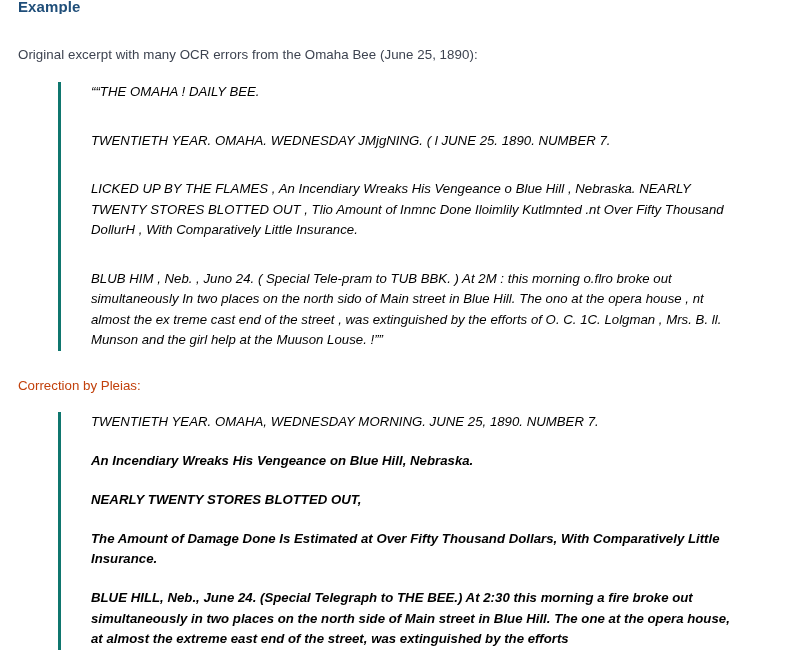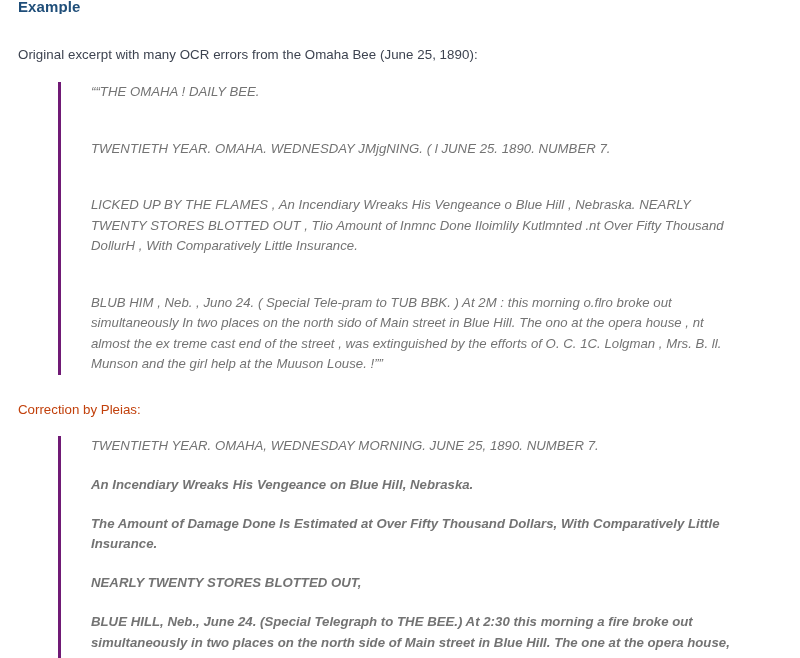--- a/index.html
+++ b/index.html
@@ -34,33 +34,33 @@
   }
   .intro-line {
     font-size: 13.3px;
     color: #3d4350;
     margin-top: 32px;
     line-height: 18px;
     letter-spacing: 0.05px;
   }
   .quote-block {
     margin-top: 18px;
-    border-left: 3px solid #701a75;
+    border-left: 3px solid #0f766e;
     padding: 0 0 0 30px;
-    color: #737373;
+    color: #000000;
   }
   .quote-block p {
     margin: 0 0 0 0;
     font-style: italic;
     font-size: 13.2px;
     line-height: 20.5px;
     letter-spacing: 0.02px;
   }
   .quote-block p + p {
-    margin-top: 36px;
+    margin-top: 28px;
   }
   .label-line {
     font-size: 13.3px;
     color: #c2410c;
     margin-top: 26px;
     line-height: 18px;
   }
   .block-2 {
     margin-top: 17px;
   }
@@ -83,18 +83,18 @@
     <p>TWENTIETH YEAR. OMAHA. WEDNESDAY JMjgNING. ( l JUNE 25. 1890. NUMBER 7.</p>
     <p>LICKED UP BY THE FLAMES , An Incendiary Wreaks His Vengeance o Blue Hill , Nebraska. NEARLY TWENTY STORES BLOTTED OUT , Tlio Amount of Inmnc Done Iloimlily Kutlmnted .nt Over Fifty Thousand DollurH , With Comparatively Little Insurance.</p>
     <p>BLUB HIM , Neb. , Juno 24. ( Special Tele-pram to TUB BBK. ) At 2M : this morning o.flro broke out simultaneously In two places on the north sido of Main street in Blue Hill. The ono at the opera house , nt almost the ex treme cast end of the street , was extinguished by the efforts of O. C. 1C. Lolgman , Mrs. B. ll. Munson and the girl help at the Muuson Louse. !””</p>
   </blockquote>
 
   <p class="label-line">Correction by Pleias:</p>
 
   <blockquote class="quote-block block-2">
     <p>TWENTIETH YEAR. OMAHA, WEDNESDAY MORNING. JUNE 25, 1890. NUMBER 7.</p>
     <p>An Incendiary Wreaks His Vengeance on Blue Hill, Nebraska.</p>
+    <p>NEARLY TWENTY STORES BLOTTED OUT,</p>
     <p>The Amount of Damage Done Is Estimated at Over Fifty Thousand Dollars, With Comparatively Little Insurance.</p>
-    <p>NEARLY TWENTY STORES BLOTTED OUT,</p>
     <p>BLUE HILL, Neb., June 24. (Special Telegraph to THE BEE.) At 2:30 this morning a fire broke out simultaneously in two places on the north side of Main street in Blue Hill. The one at the opera house, at almost the extreme east end of the street, was extinguished by the efforts</p>
   </blockquote>
 
 </div>
 
 </body></html>

